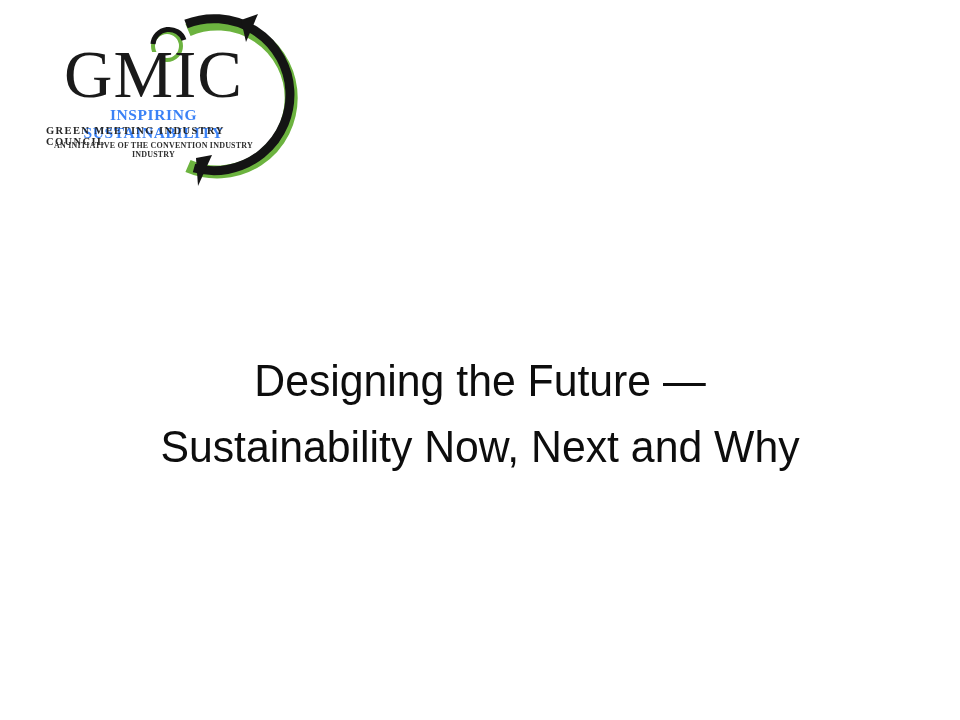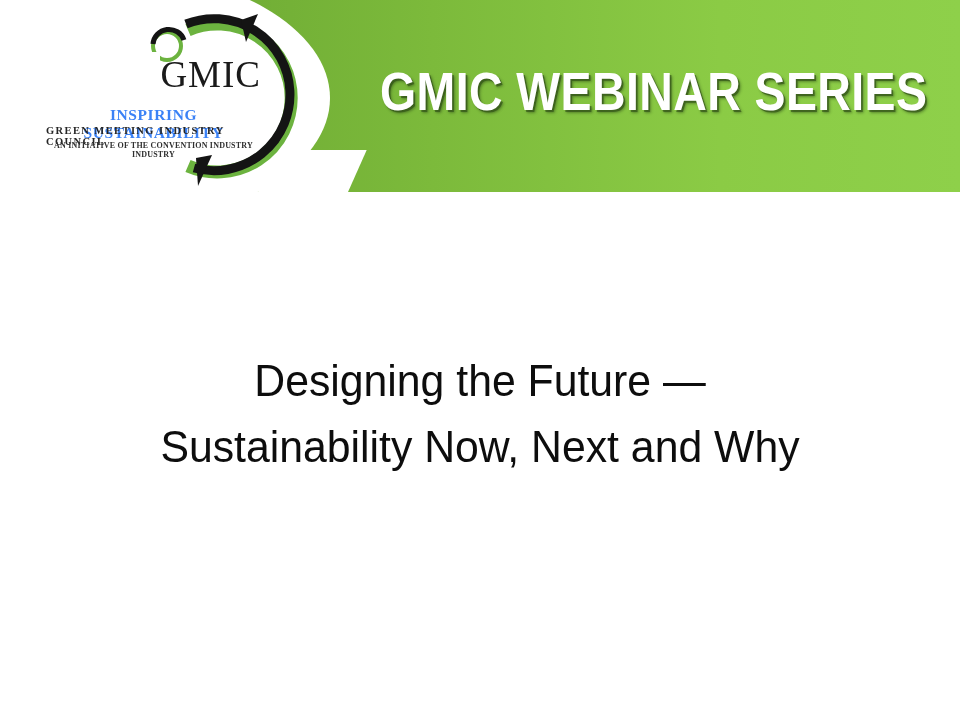--- a/index.html
+++ b/index.html
@@ -107,23 +107,23 @@
     top: 0;
     width: 270px;
     height: 180px;
   }
 
   .logo-word {
     position: absolute;
     left: 10px;
     top: 38px;
     width: 215px;
-    text-align: right;
-    font-family: "Liberation Serif", "DejaVu Serif", serif;
-    font-size: 37px;
+    text-align: center;
+    font-family: "Liberation Serif", "DejaVu Serif", serif;
+    font-size: 67px;
     line-height: 57px;
     font-weight: normal;
     color: #1a1a1a;
     letter-spacing: 1px;
   }
 
   .logo-tag1 {
     position: absolute;
     left: 10px;
     top: 98px;
@@ -176,28 +176,20 @@
     transform: scaleX(0.95);
     transform-origin: center center;
   }
   .slide-title .tline { display: block; white-space: nowrap; }
 </style>
 </head>
 <body>
 
 <div class="slide">
 
-  <div class="header">
-    <div class="header-green"></div>
-    <div class="header-white-blob"></div>
-    <div class="header-wedge"></div>
-    <div class="header-bottom-fade"></div>
-
-    <div class="banner-title">GMIC WEBINAR SERIES</div>
-  </div>
 
   <div class="logo">
 
     <svg class="logo-swoosh" viewBox="0 0 270 180">
 
       <path d="M 152 22 A 74 74 0 1 1 152 158" fill="none" stroke="#6cb33f" stroke-width="13" stroke-linecap="butt"></path>
 
       <path d="M 150 16 A 76 76 0 1 1 158 160" fill="none" stroke="#141414" stroke-width="9" stroke-linecap="butt"></path>
 
       <circle cx="131" cy="38" r="14" fill="none" stroke="#6cb33f" stroke-width="4"></circle>

